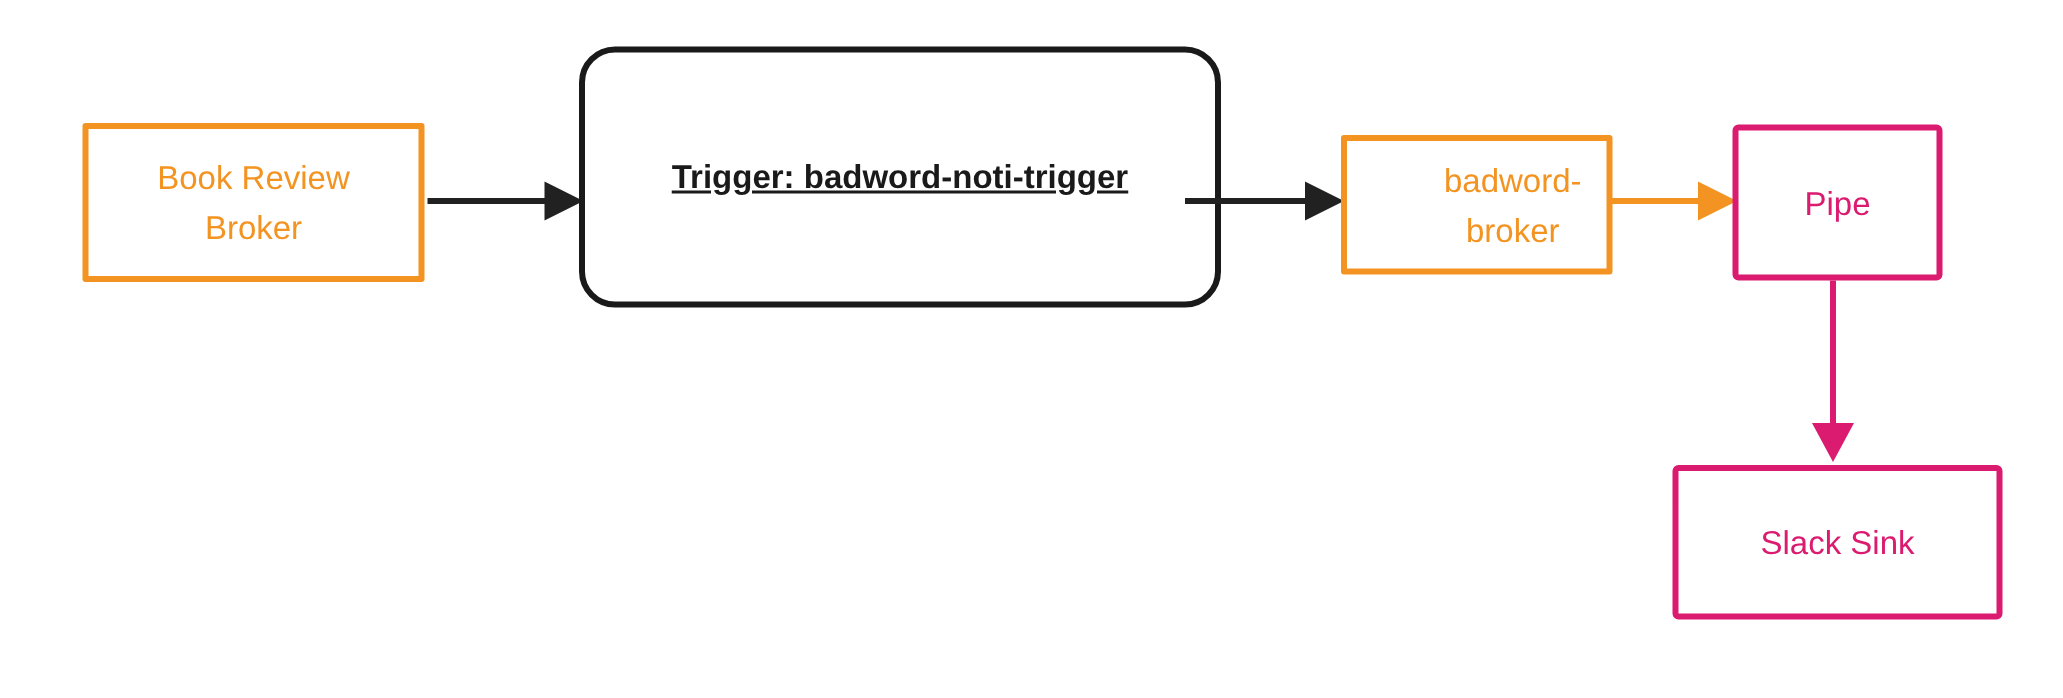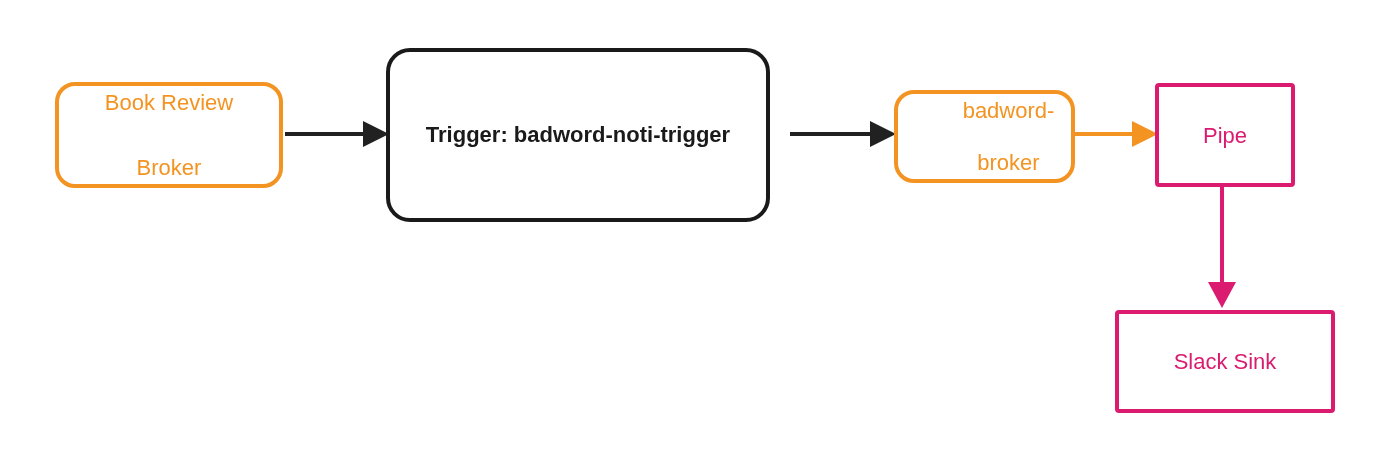--- a/index.html
+++ b/index.html
@@ -6,26 +6,26 @@
   body {
     width:1375px; height:465px; position:relative; overflow:hidden;
     background:#ffffff;
     font-family:"Liberation Sans", sans-serif;
   }
   .node {
     position:absolute; box-sizing:border-box; background:#ffffff;
     display:flex; flex-direction:column; justify-content:center; align-items:center;
     text-align:center; font-size:22px; line-height:33px;
   }
-  .node.orange { border:4px solid var(--orange); color:var(--orange); border-radius:20px;justify-content:space-between; }
+  .node.orange { border:4px solid var(--orange); color:var(--orange); border-radius:2px; }
   .node.pink   { border:4px solid var(--pink);   color:var(--pink);   border-radius:4px; }
   .node.dark   { border:4px solid var(--ink);    color:var(--ink);    border-radius:24px; line-height:34px; }
 
   #n-brb    { left:55px;   top:82px;  width:228px; height:106px; }
-  #n-trig   { left:386px;  top:48px;  width:384px; height:174px; }
+  #n-trig   { left:386px;  top:31px;  width:428px; height:174px;text-decoration:underline; }
   #n-bwb    { left:894px;  top:90px;  width:181px; height:93px;padding-left:48px;  }
   #n-pipe   { left:1155px; top:83px;  width:140px; height:104px; }
   #n-slack  { left:1115px; top:310px; width:220px; height:103px; }
 
   .edge { position:absolute; left:0; top:0; width:0; height:0; }
   .hline { position:absolute; height:4px; }
   .vline { position:absolute; width:4px; }
   .head-right {
     position:absolute; width:0; height:0;
     border-top:13px solid transparent; border-bottom:13px solid transparent;

